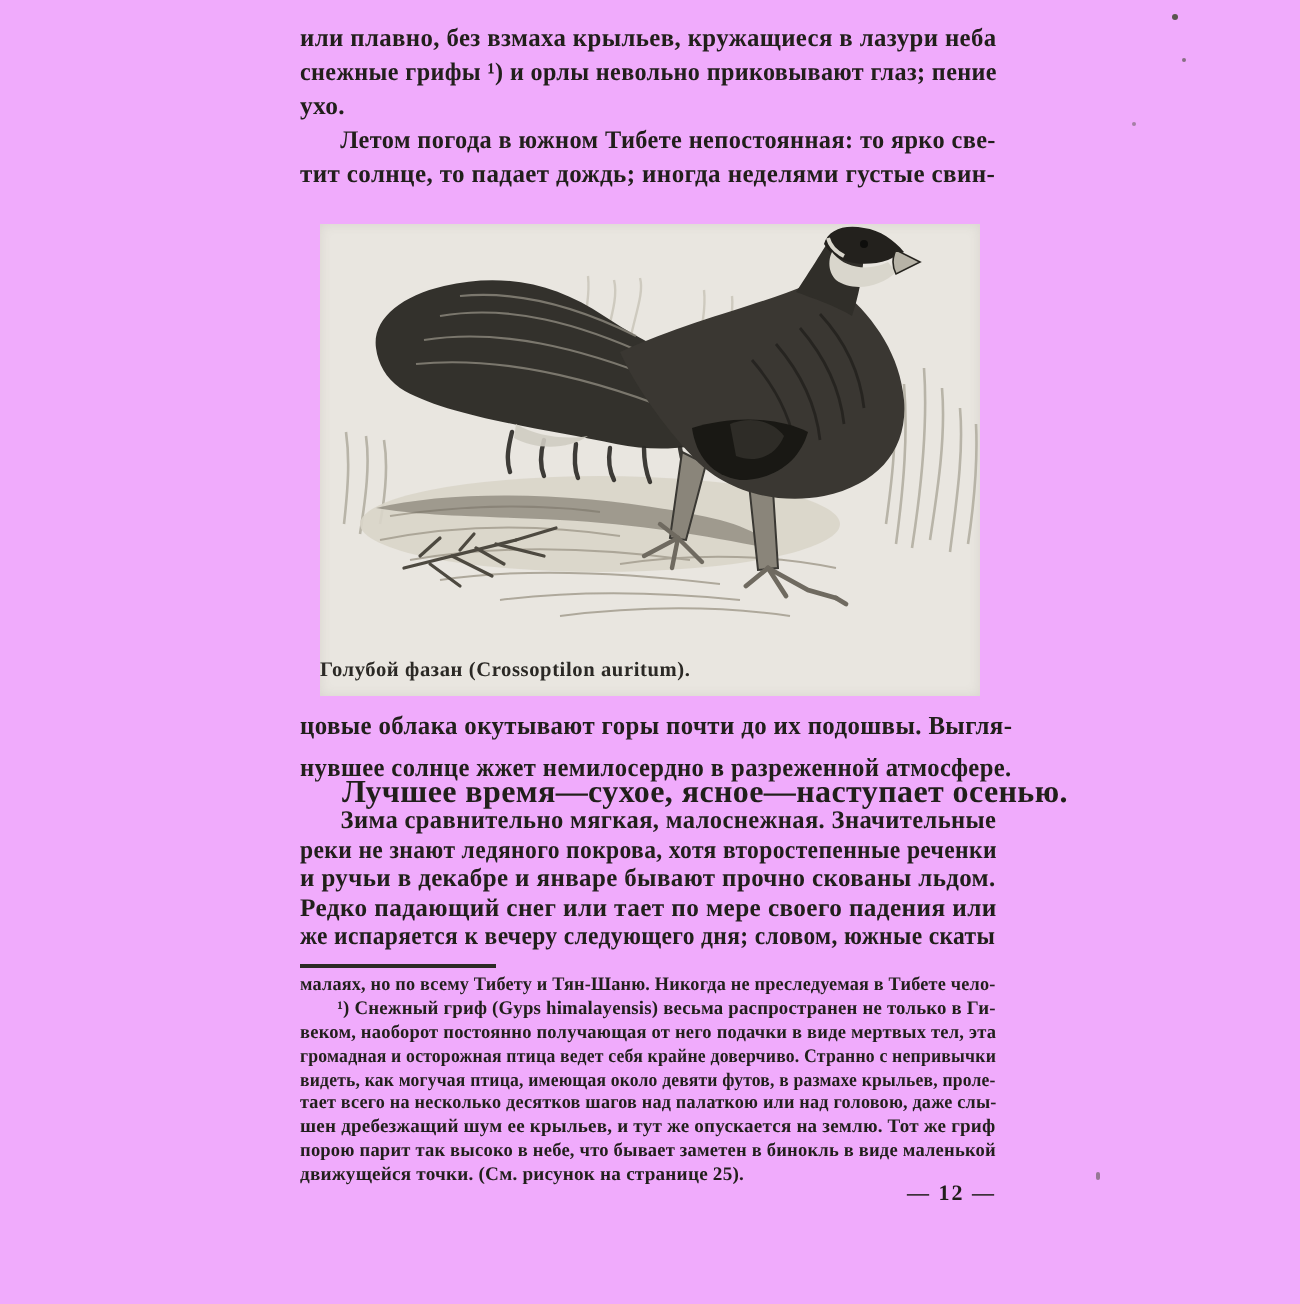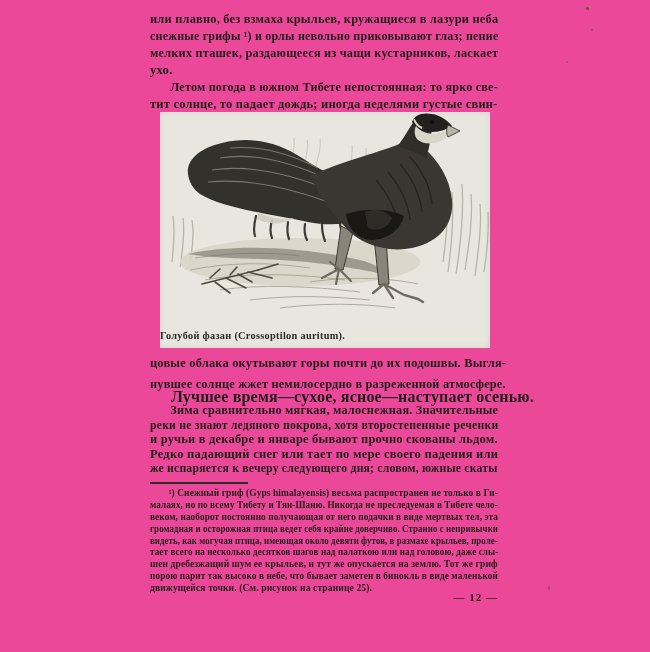--- a/index.html
+++ b/index.html
@@ -1,18 +1,18 @@
 <!DOCTYPE html>
 <html><head>
 <meta charset="utf-8">
 <style>
   html,body { margin:0; padding:0; }
   .page {
     position:relative; width:650px; height:652px;
-    background:#ec4899; overflow:hidden;
+    background:#f0abfc; overflow:hidden;
     font-family:"Liberation Serif", serif;
     color:#211f1b; font-weight:700;
   }
   .sec { position:absolute; left:150px; width:348px; }
   .row { position:relative; overflow:visible; }
   .fit, .nf { display:inline-block; white-space:nowrap; transform-origin:0 50%; }
   .ind { padding-left:21px; }
 
   .sec-top  { top:12px;  font-size:12.7px; letter-spacing:0.2px; }
   .sec-top .row { height:17px; }
@@ -49,21 +49,20 @@
   .s4 { left:548px; top:586px; width:2px; height:4px; opacity:.6; border-radius:1px; }
 </style>
 </head>
 <body>
 
 <div class="page">
 
   <div class="sec sec-top">
     <div class="row"><span class="fit" style="transform: scaleX(0.9775);">или плавно, без взмаха крыльев, кружащиеся в лазури неба</span></div>
     <div class="row"><span class="fit" style="transform: scaleX(0.9508);">снежные грифы ¹) и орлы невольно приковывают глаз; пение</span></div>
-    <div class="row"><span class="fit" style="transform: scaleX(0.9694);">мелких пташек, раздающееся из чащи кустарников, ласкает</span></div>
     <div class="row"><span class="nf">ухо.</span></div>
     <div class="row"><span class="fit ind" style="transform: scaleX(0.9587);">Летом погода в южном Тибете непостоянная: то ярко све-</span></div>
     <div class="row"><span class="fit" style="transform: scaleX(0.9858);">тит солнце, то падает дождь; иногда неделями густые свин-</span></div>
   </div>
 
   <div class="figure-panel">
     <svg width="330" height="236" viewBox="0 0 330 236">
 
       <g stroke="#cac6ba" stroke-width="1.2" fill="none" opacity="0.85">
         <path d="M130,60 C133,45 135,35 134,26"></path>
@@ -170,22 +169,22 @@
   <div class="sec sec-p5">
     <div class="row"><span class="fit ind" style="transform: scaleX(0.9667);">Зима сравнительно мягкая, малоснежная. Значительные</span></div>
     <div class="row"><span class="fit" style="transform: scaleX(0.928);">реки не знают ледяного покрова, хотя второстепенные реченки</span></div>
     <div class="row"><span class="fit" style="transform: scaleX(0.9831);">и ручьи в декабре и январе бывают прочно скованы льдом.</span></div>
     <div class="row"><span class="fit" style="transform: scaleX(0.9943);">Редко падающий снег или тает по мере своего падения или</span></div>
     <div class="row"><span class="fit" style="transform: scaleX(0.9255);">же испаряется к вечеру следующего дня; словом, южные скаты</span></div>
   </div>
 
   <div class="fn-sep"></div>
   <div class="sec sec-fn">
+    <div class="row"><span class="fit" style="transform: scaleX(0.9508);">малаях, но по всему Тибету и Тян-Шаню. Никогда не преследуемая в Тибете чело-</span></div>
     <div class="row"><span class="fit ind" style="transform: scaleX(0.9803);">¹) Снежный гриф (Gyps himalayensis) весьма распространен не только в Ги-</span></div>
-    <div class="row"><span class="fit" style="transform: scaleX(0.9508);">малаях, но по всему Тибету и Тян-Шаню. Никогда не преследуемая в Тибете чело-</span></div>
     <div class="row"><span class="fit" style="transform: scaleX(0.9667);">веком, наоборот постоянно получающая от него подачки в виде мертвых тел, эта</span></div>
     <div class="row"><span class="fit" style="transform: scaleX(0.9231);">громадная и осторожная птица ведет себя крайне доверчиво. Странно с непривычки</span></div>
     <div class="row"><span class="fit" style="transform: scaleX(0.9182);">видеть, как могучая птица, имеющая около девяти футов, в размахе крыльев, проле-</span></div>
     <div class="row"><span class="fit" style="transform: scaleX(0.9482);">тает всего на несколько десятков шагов над палаткою или над головою, даже слы-</span></div>
     <div class="row"><span class="fit" style="transform: scaleX(0.9943);">шен дребезжащий шум ее крыльев, и тут же опускается на землю. Тот же гриф</span></div>
     <div class="row"><span class="fit" style="transform: scaleX(0.9667);">порою парит так высоко в небе, что бывает заметен в бинокль в виде маленькой</span></div>
     <div class="row"><span class="nf">движущейся точки. (См. рисунок на странице 25).</span></div>
   </div>
 
   <div class="page-num">— 12 —</div>

